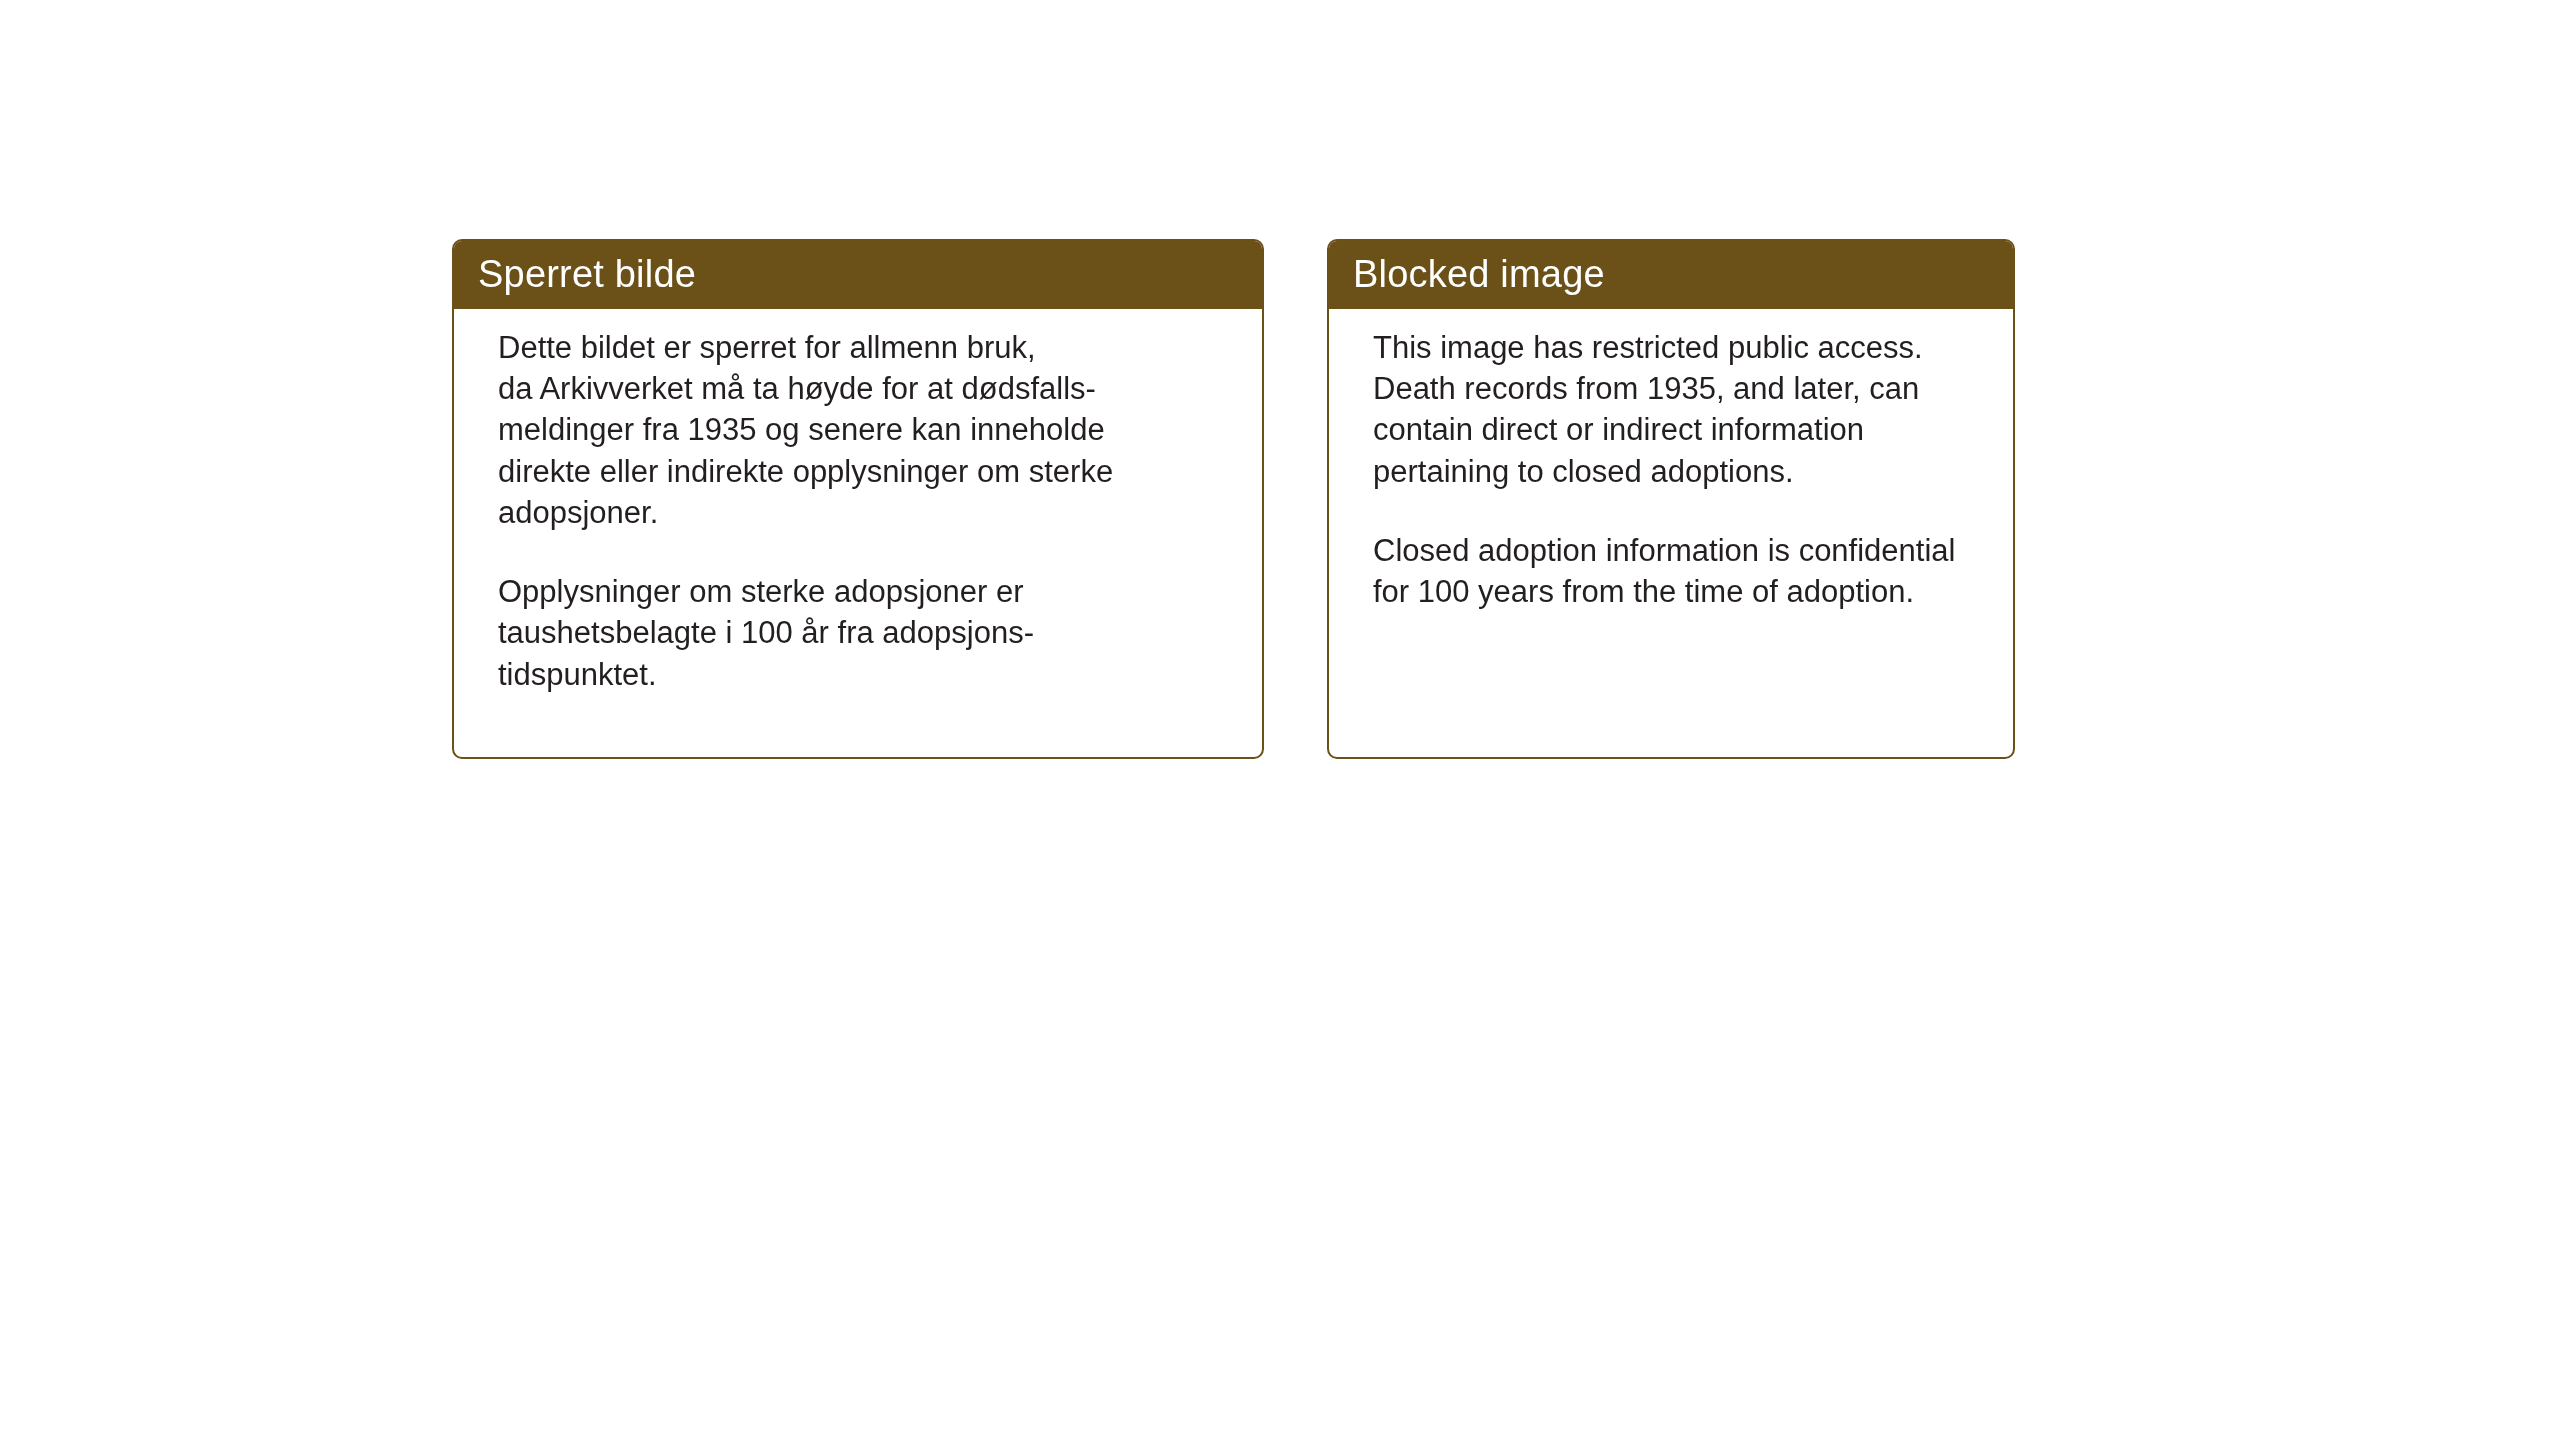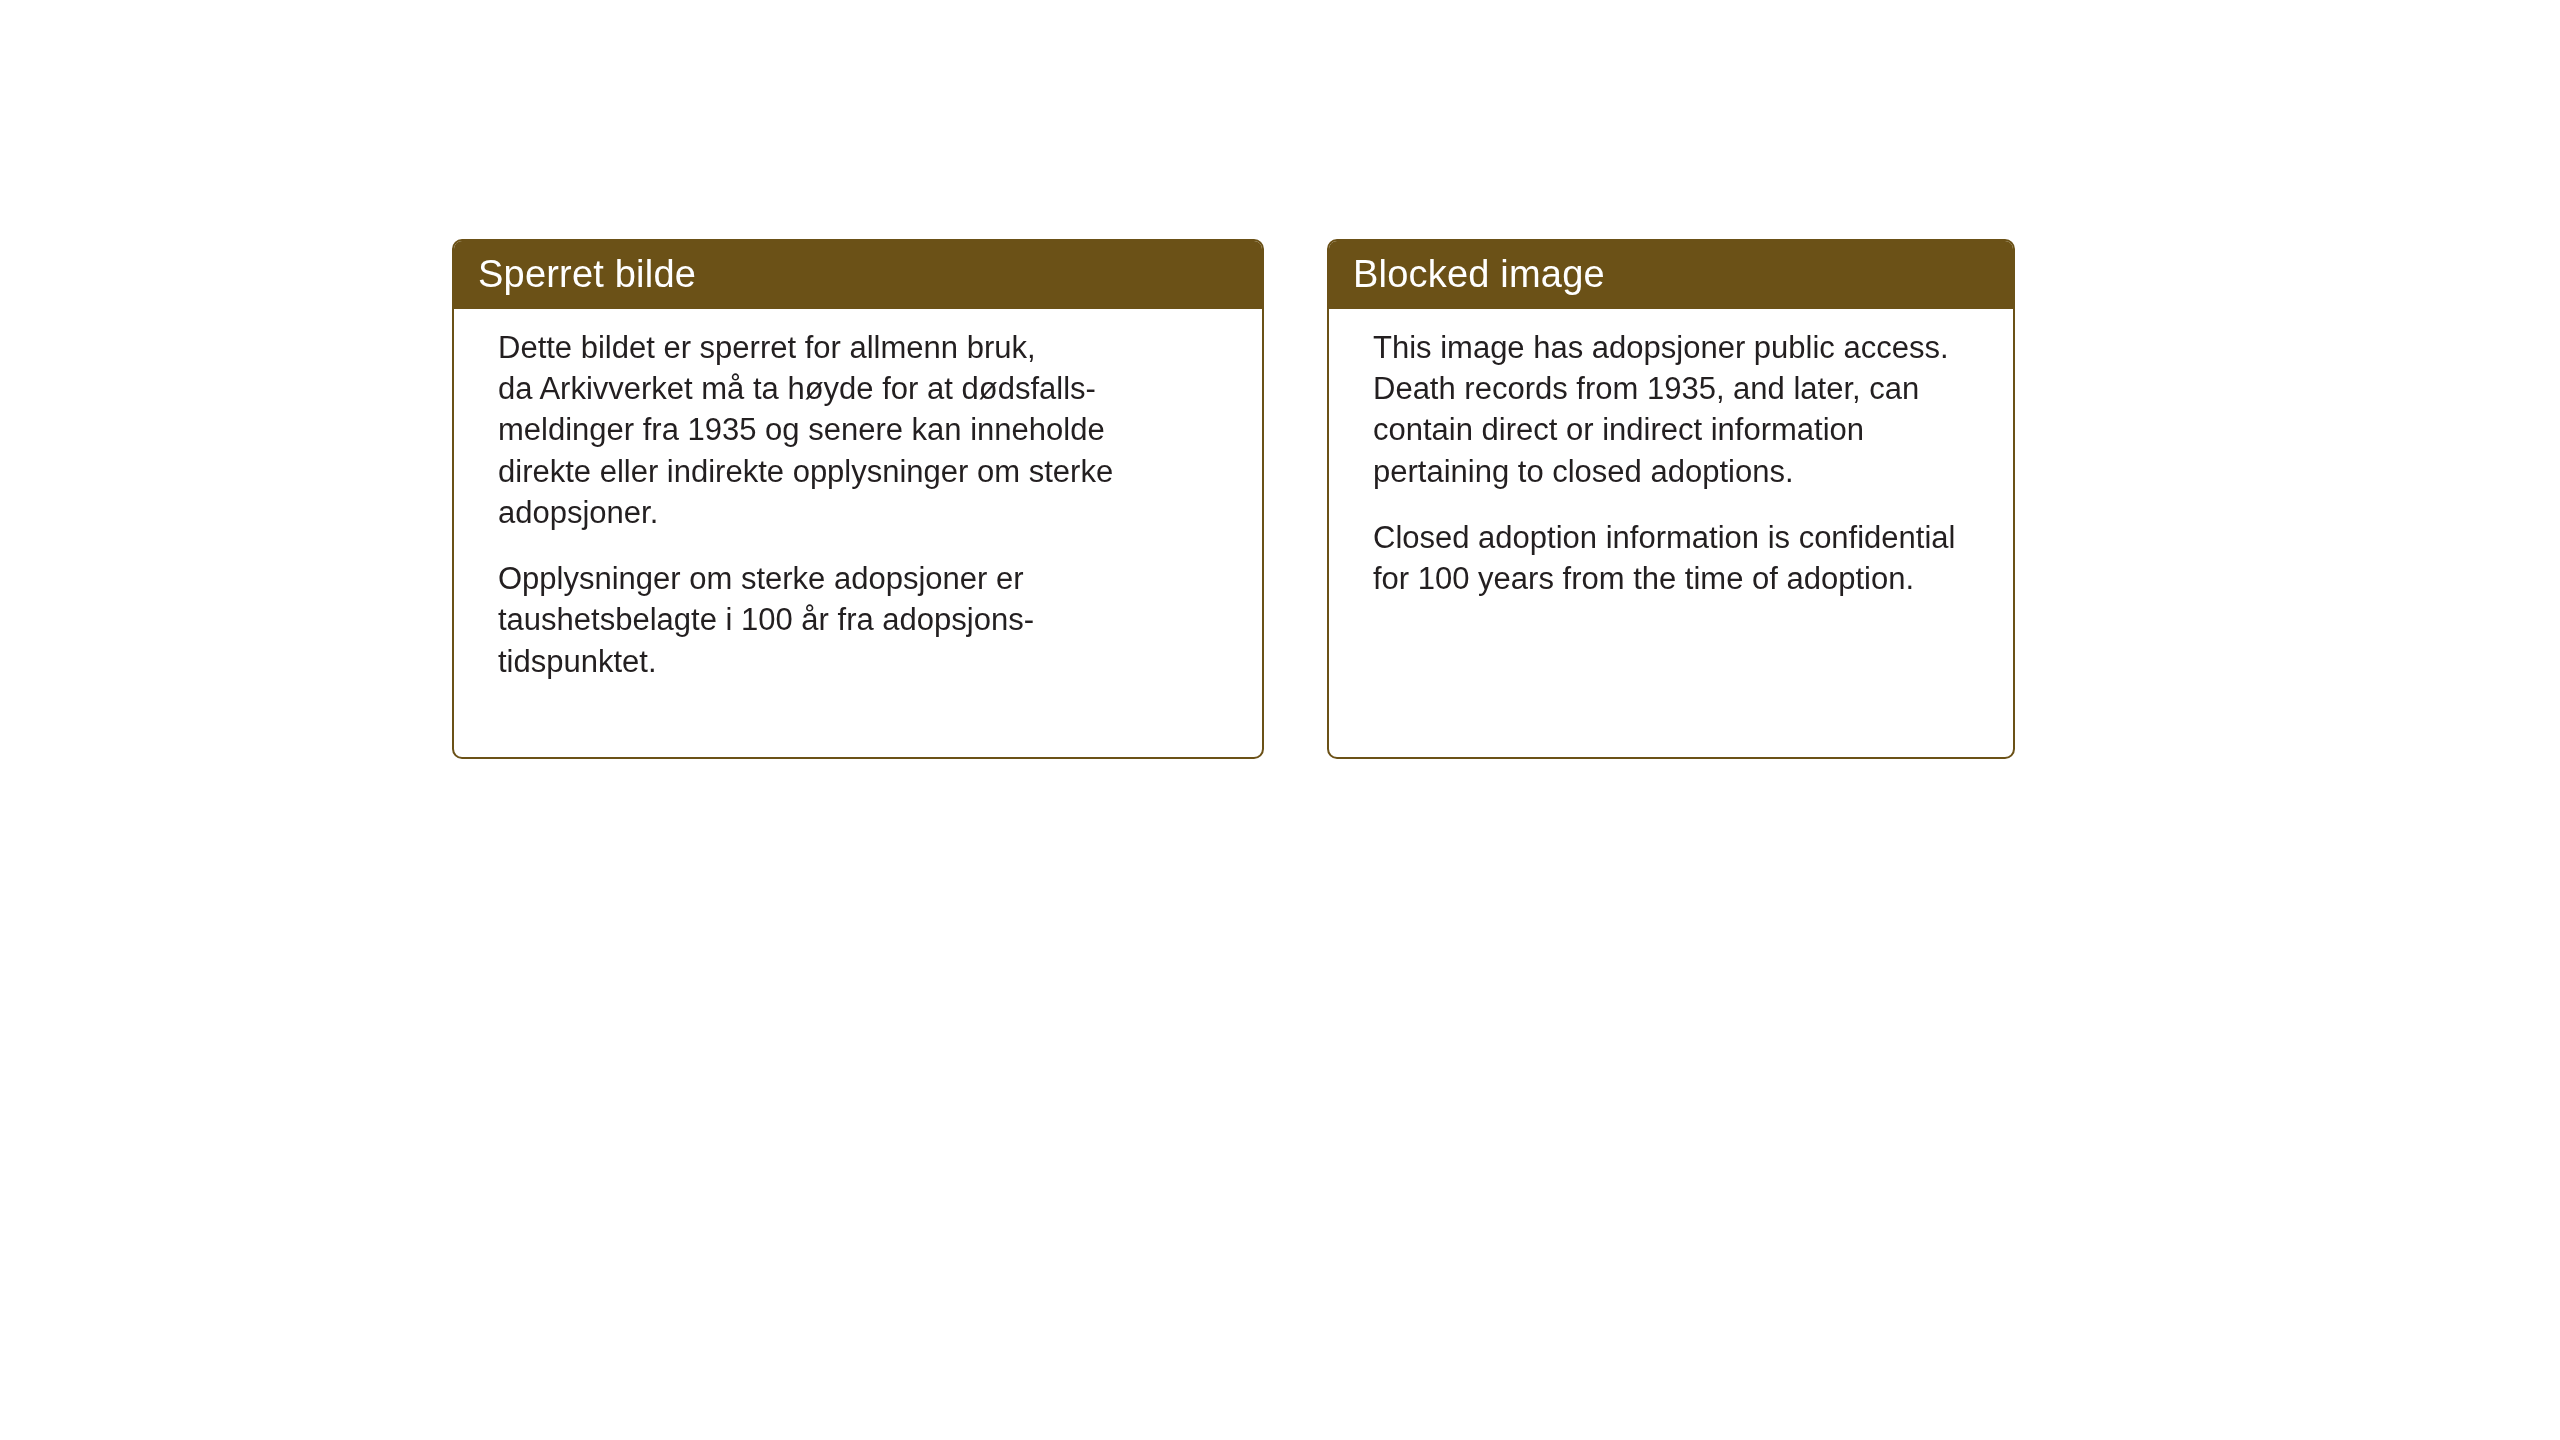--- a/index.html
+++ b/index.html
@@ -40,21 +40,21 @@
     padding: 18px 44px 20px 44px;
   }
   .para {
     font-size: 31px;
     line-height: 1.33;
     color: #231f20;
     margin: 0;
     white-space: pre-line;
   }
   .para + .para {
-    margin-top: 25px;
+    margin-top: 38px;
   }
   
   #card-no {
     left: 452px;
     top: 239px;
     width: 812px;
     height: 520px;
   }
   #card-en {
     left: 1327px;
@@ -78,21 +78,21 @@
 adopsjoner.</p>
       <p class="para">Opplysninger om sterke adopsjoner er
 taushetsbelagte i 100 år fra adopsjons-
 tidspunktet.</p>
     </div>
   </section>
 
   <section class="card" id="card-en">
     <div class="card-header">Blocked image</div>
     <div class="card-body">
-      <p class="para">This image has adopsjoner public access.
+      <p class="para">This image has restricted public access.
 Death records from 1935, and later, can
 contain direct or indirect information
 pertaining to closed adoptions.</p>
       <p class="para">Closed adoption information is confidential
 for 100 years from the time of adoption.</p>
     </div>
   </section>
 
 </div>
 

